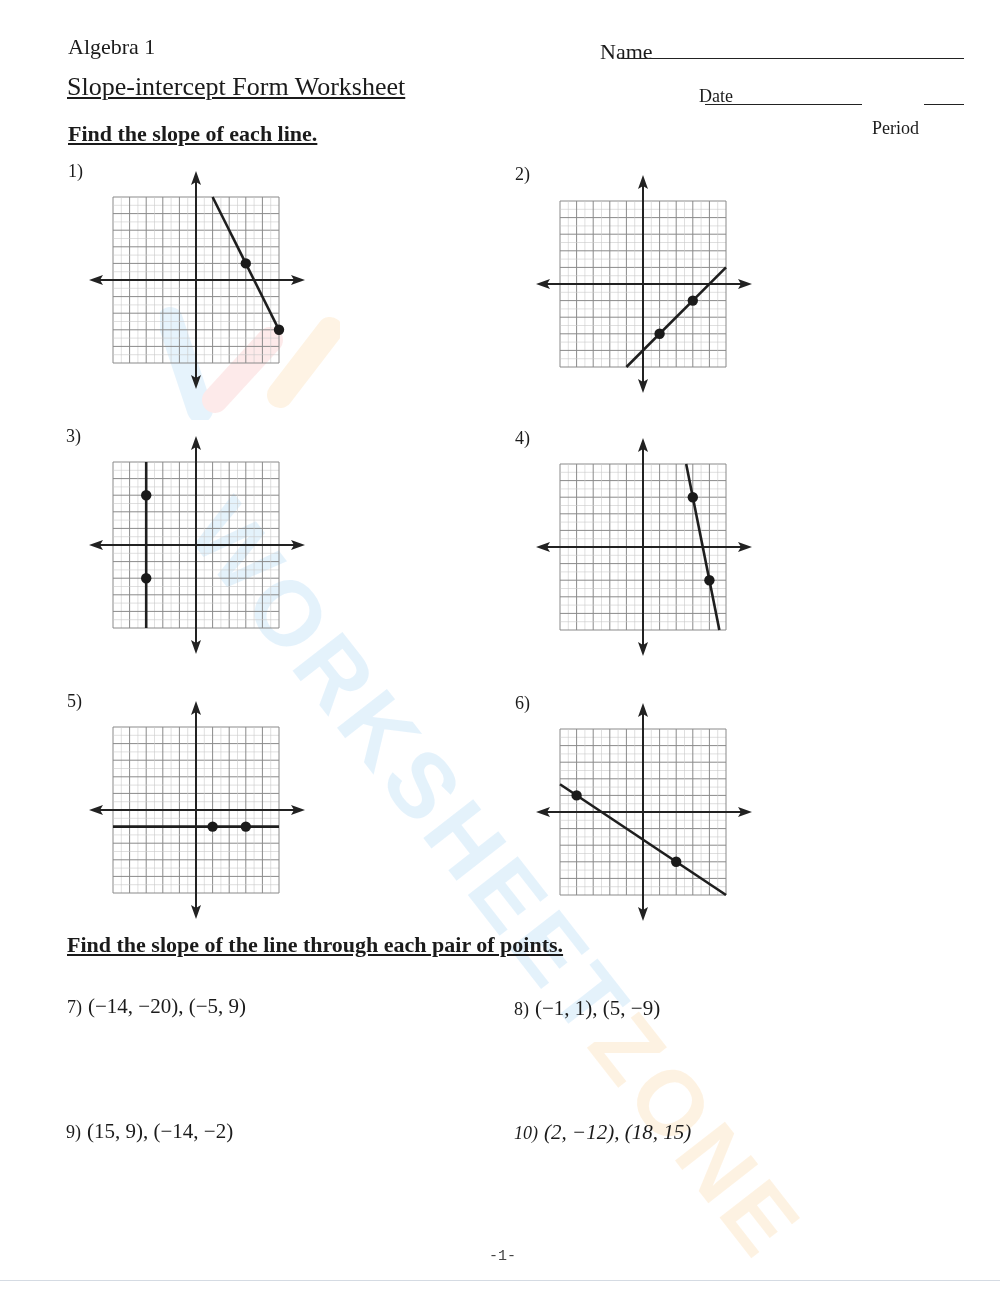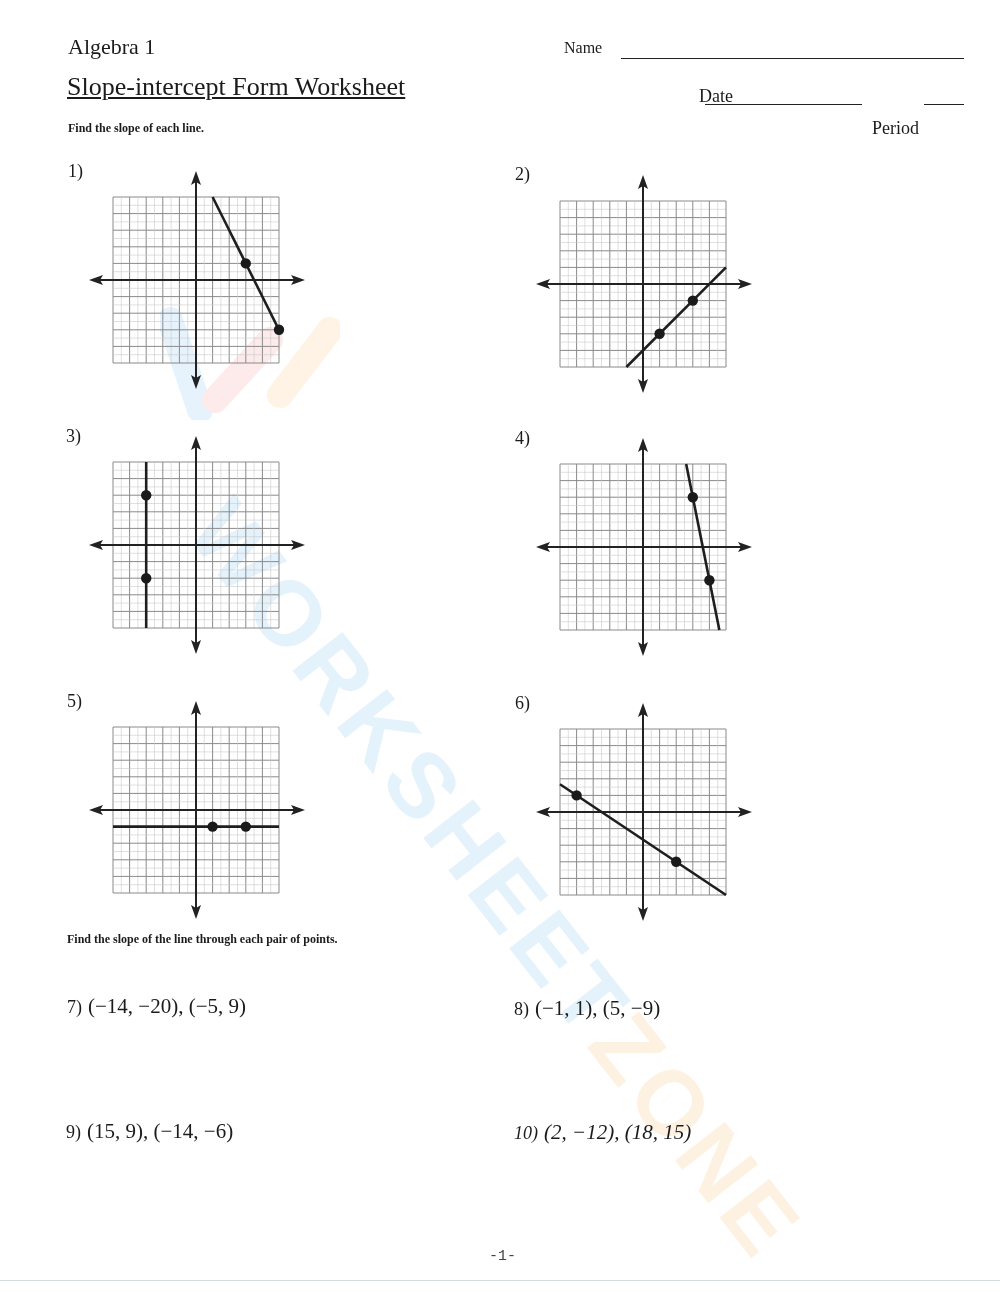--- a/index.html
+++ b/index.html
@@ -1,26 +1,26 @@
 <!DOCTYPE html>
 <html><head>
 <meta charset="utf-8">
 <style>
   html,body{margin:0;padding:0;background:#fff;}
   body{width:1000px;height:1294px;position:relative;overflow:hidden;font-family:"Liberation Serif","DejaVu Serif",serif;color:#1b1b1b;}
   .abs{position:absolute;}
   .course{left:68px;top:34px;font-size:22px;}
   .title{left:67px;top:72px;font-size:26px;text-decoration:underline;}
-  .name-label{left:564px;top:39px;font-size:16px;}
+  .name-label{left:600px;top:39px;font-size:22px;}
   .name-line{left:621px;top:58px;width:343px;border-bottom:1.5px solid #222;}
   .date-label{left:699px;top:86px;font-size:18px;}
   .date-line{left:705px;top:104px;width:157px;border-bottom:1.5px solid #222;}
   .period-label{left:872px;top:86px;font-size:18px;margin-top:32px;}
   .period-line{left:924px;top:104px;width:40px;border-bottom:1.5px solid #222;}
-  .instr{font-weight:bold;font-size:12px;}
+  .instr{font-weight:bold;font-size:22px;text-decoration:underline;}
   .instr1{left:68px;top:121px;}
   .instr2{left:67px;top:932px;}
   .qnum{font-size:18px;}
   .graph{position:absolute;}
   .problem{font-size:21px;}
   .problem .pn{font-size:18px;margin-right:6px;}
   .page-num{left:489px;top:1248px;font-size:15px;font-family:"Liberation Mono","DejaVu Sans Mono",monospace;color:#444;}
   .bottom-rule{left:0;top:1280px;width:1000px;border-bottom:1px solid #d5dbe3;}
   .watermark{left:250px;top:480px;font-family:"Liberation Sans","DejaVu Sans",sans-serif;font-weight:bold;font-size:92px;letter-spacing:6px;transform:rotate(52deg);transform-origin:left top;white-space:nowrap;opacity:0.13;}
   .wm-a{color:#3aa0e8;}
@@ -376,20 +376,20 @@
 
 <div class="abs instr instr2">Find the slope of the line through each pair of points.</div>
 
 <div class="abs problem" style="left:67px;top:994px;">
   <span class="pn">7)</span><span>(−14, −20), (−5, 9)</span>
 </div>
 <div class="abs problem" style="left:514px;top:996px;">
   <span class="pn">8)</span><span>(−1, 1), (5, −9)</span>
 </div>
 <div class="abs problem" style="left:66px;top:1119px;">
-  <span class="pn">9)</span><span>(15, 9), (−14, −6)</span>
+  <span class="pn">9)</span><span>(15, 9), (−14, −2)</span>
 </div>
 <div class="abs problem" style="left:514px;top:1120px;font-style:italic;">
   <span class="pn">10)</span><span>(2, −12), (18, 15)</span>
 </div>
 
 <div class="abs page-num">-1-</div>
 <div class="abs bottom-rule"></div>
 
 </body></html>

